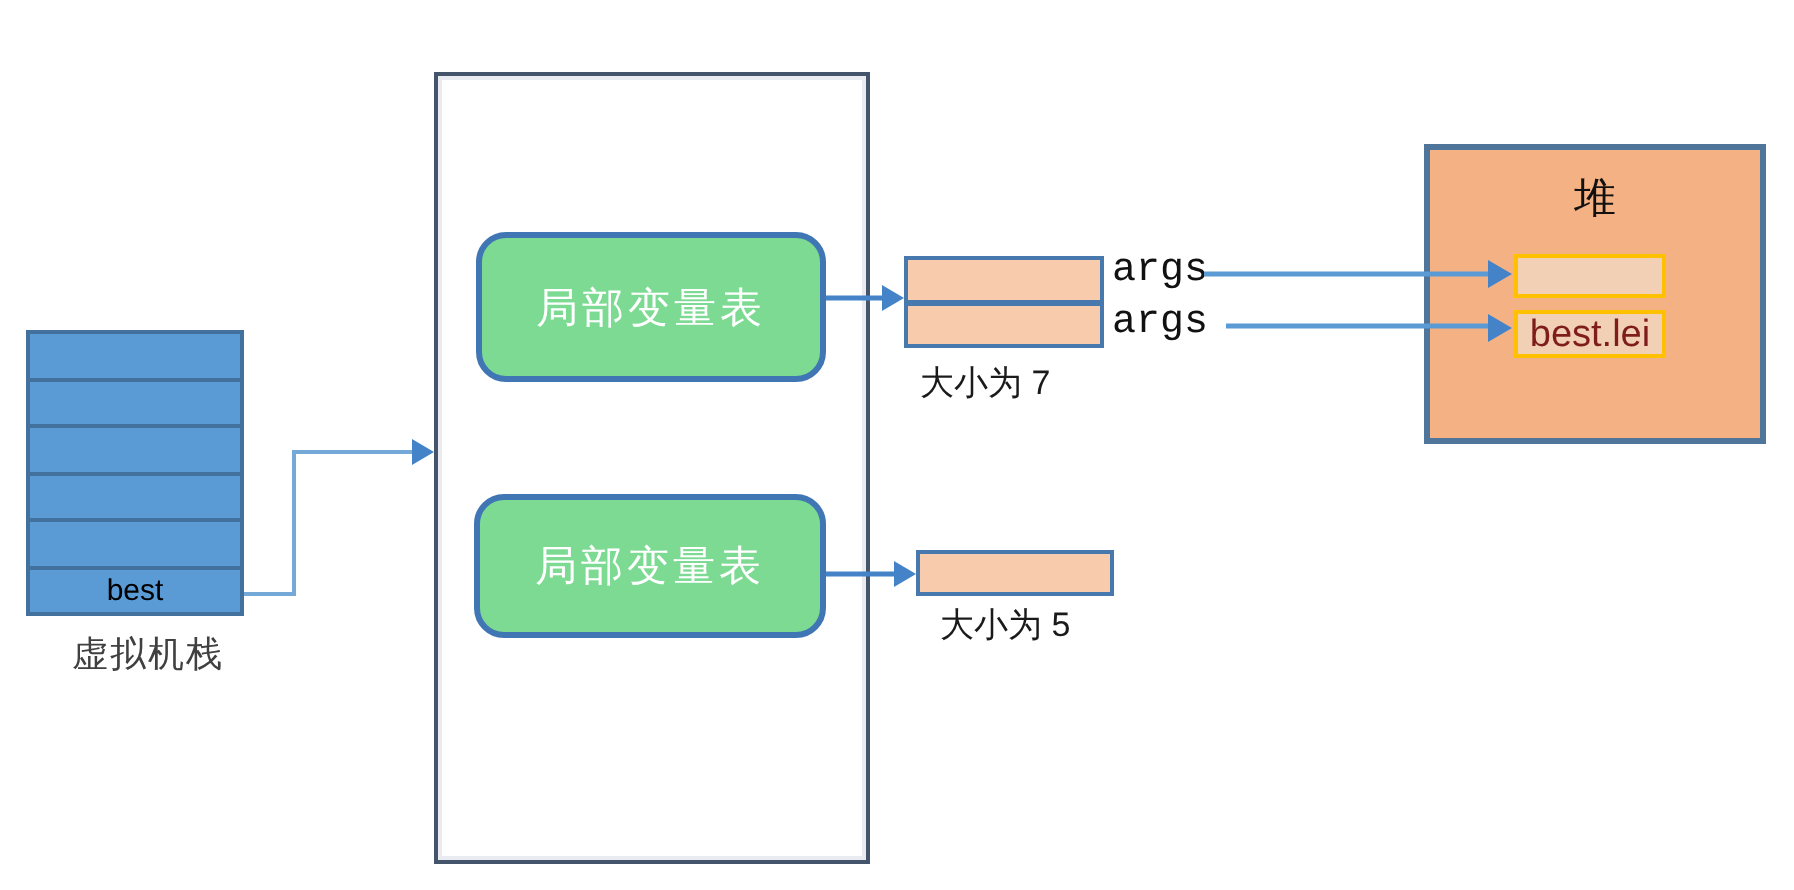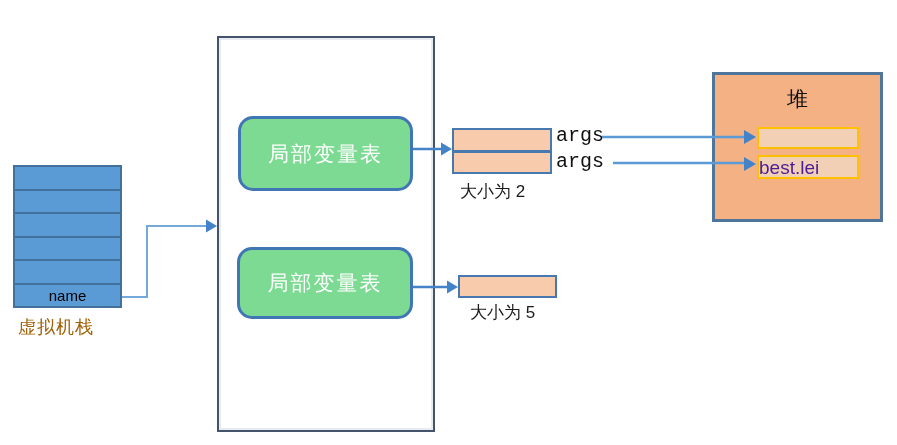--- a/index.html
+++ b/index.html
@@ -23,22 +23,22 @@
   }
   .stack-cell {
     flex: 1;
     background: #5B9BD5;
     border-top: 2px solid #41719C;
     display: flex; align-items: center; justify-content: center;
     color: #000; font-size: 15px;
   }
   .stack-cell:first-child { border-top: none; }
   .vm-stack-caption {
-    left: 18px; top: 315px;
-    font-size: 18px; color: #a16207; letter-spacing: 1px;
+    left: 36px; top: 315px;
+    font-size: 18px; color: #404040; letter-spacing: 1px;
   }
 
   
   .frame-box {
     left: 217px; top: 36px; width: 218px; height: 396px;
     background: #ffffff;
     border: 2px solid #44546A;
     box-shadow: inset 0 0 0 2px #e9ebf1;
   }
 
@@ -80,65 +80,65 @@
     left: 712px; top: 72px; width: 171px; height: 150px;
     background: #F4B183;
     border: 3px solid #50759B;
   }
   .heap-title {
     position: absolute; left: 0; top: 10px; width: 100%;
     text-align: center; color: #111; font-size: 21px;
   }
   .heap-cell {
     position: absolute;
-    left: 42px; width: 102px;
+    left: 42px; width: 76px;
     background: #F2D0B5;
     border: 2px solid #FFC000;
-    display: flex; align-items: center; justify-content: flex-start;
-    color: #4c1d95; font-size: 19px; line-height: 1;
+    display: flex; align-items: center; justify-content: center;
+    color: #7f1d1d; font-size: 19px; line-height: 1;
   }
   .heap-cell-1 { top: 52px; height: 22px; }
   .heap-cell-2 { top: 80px; height: 24px; }
 
   .arrows { left: 0; top: 0; width: 897px; height: 445px; pointer-events: none; }
 </style>
 </head>
 <body>
 
 <div class="canvas">
 
   <div class="abs vm-stack">
     <div class="stack-cell"></div>
     <div class="stack-cell"></div>
     <div class="stack-cell"></div>
     <div class="stack-cell"></div>
     <div class="stack-cell"></div>
     <div class="stack-cell">
-      <span>name</span>
+      <span>best</span>
     </div>
   </div>
   <div class="abs vm-stack-caption">虚拟机栈</div>
 
   <div class="abs frame-box"></div>
 
   <div class="abs green-box lv-box">
     <span>局部变量表</span>
   </div>
 
   <div class="abs green-box op-box">
     <span>局部变量表</span>
   </div>
 
   <div class="abs lv-cells">
     <div class="lv-cell"></div>
     <div class="lv-cell"></div>
   </div>
   <div class="abs slot-label args-label">args</div>
   <div class="abs slot-label name-label">args</div>
-  <div class="abs size-caption lv-size">大小为 2</div>
+  <div class="abs size-caption lv-size">大小为 7</div>
 
   <div class="abs op-cell"></div>
   <div class="abs size-caption op-size">大小为 5</div>
 
   <div class="abs heap-box">
     <div class="heap-title">堆</div>
     <div class="heap-cell heap-cell-1"></div>
     <div class="heap-cell heap-cell-2">
       <span>best.lei</span>
     </div>

